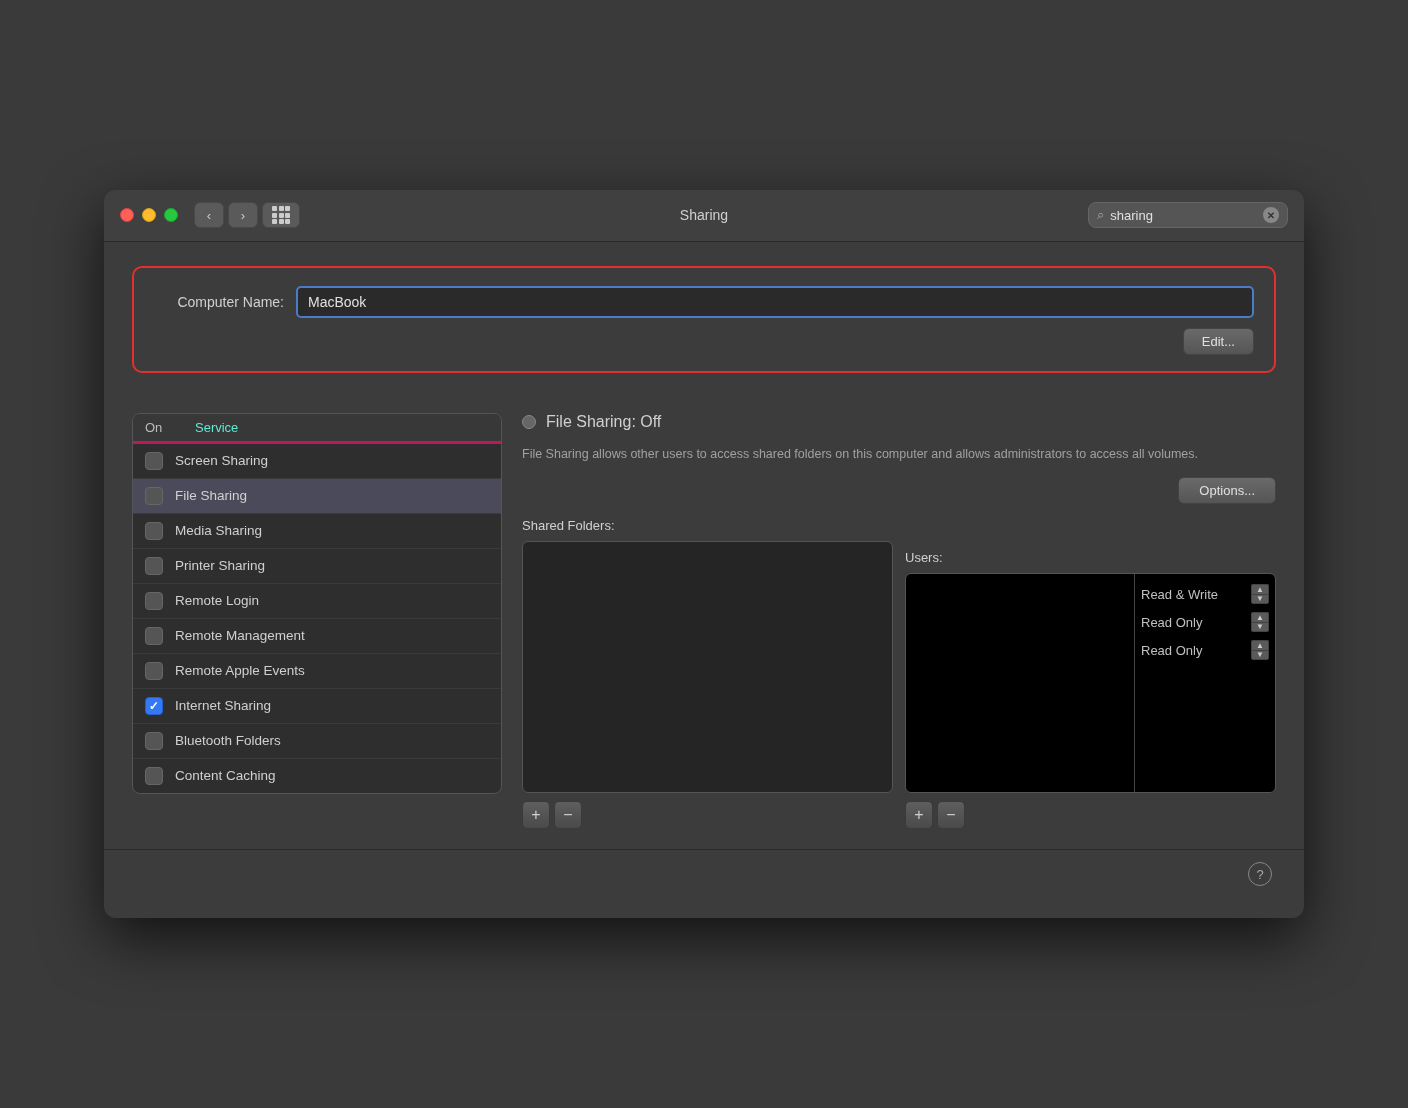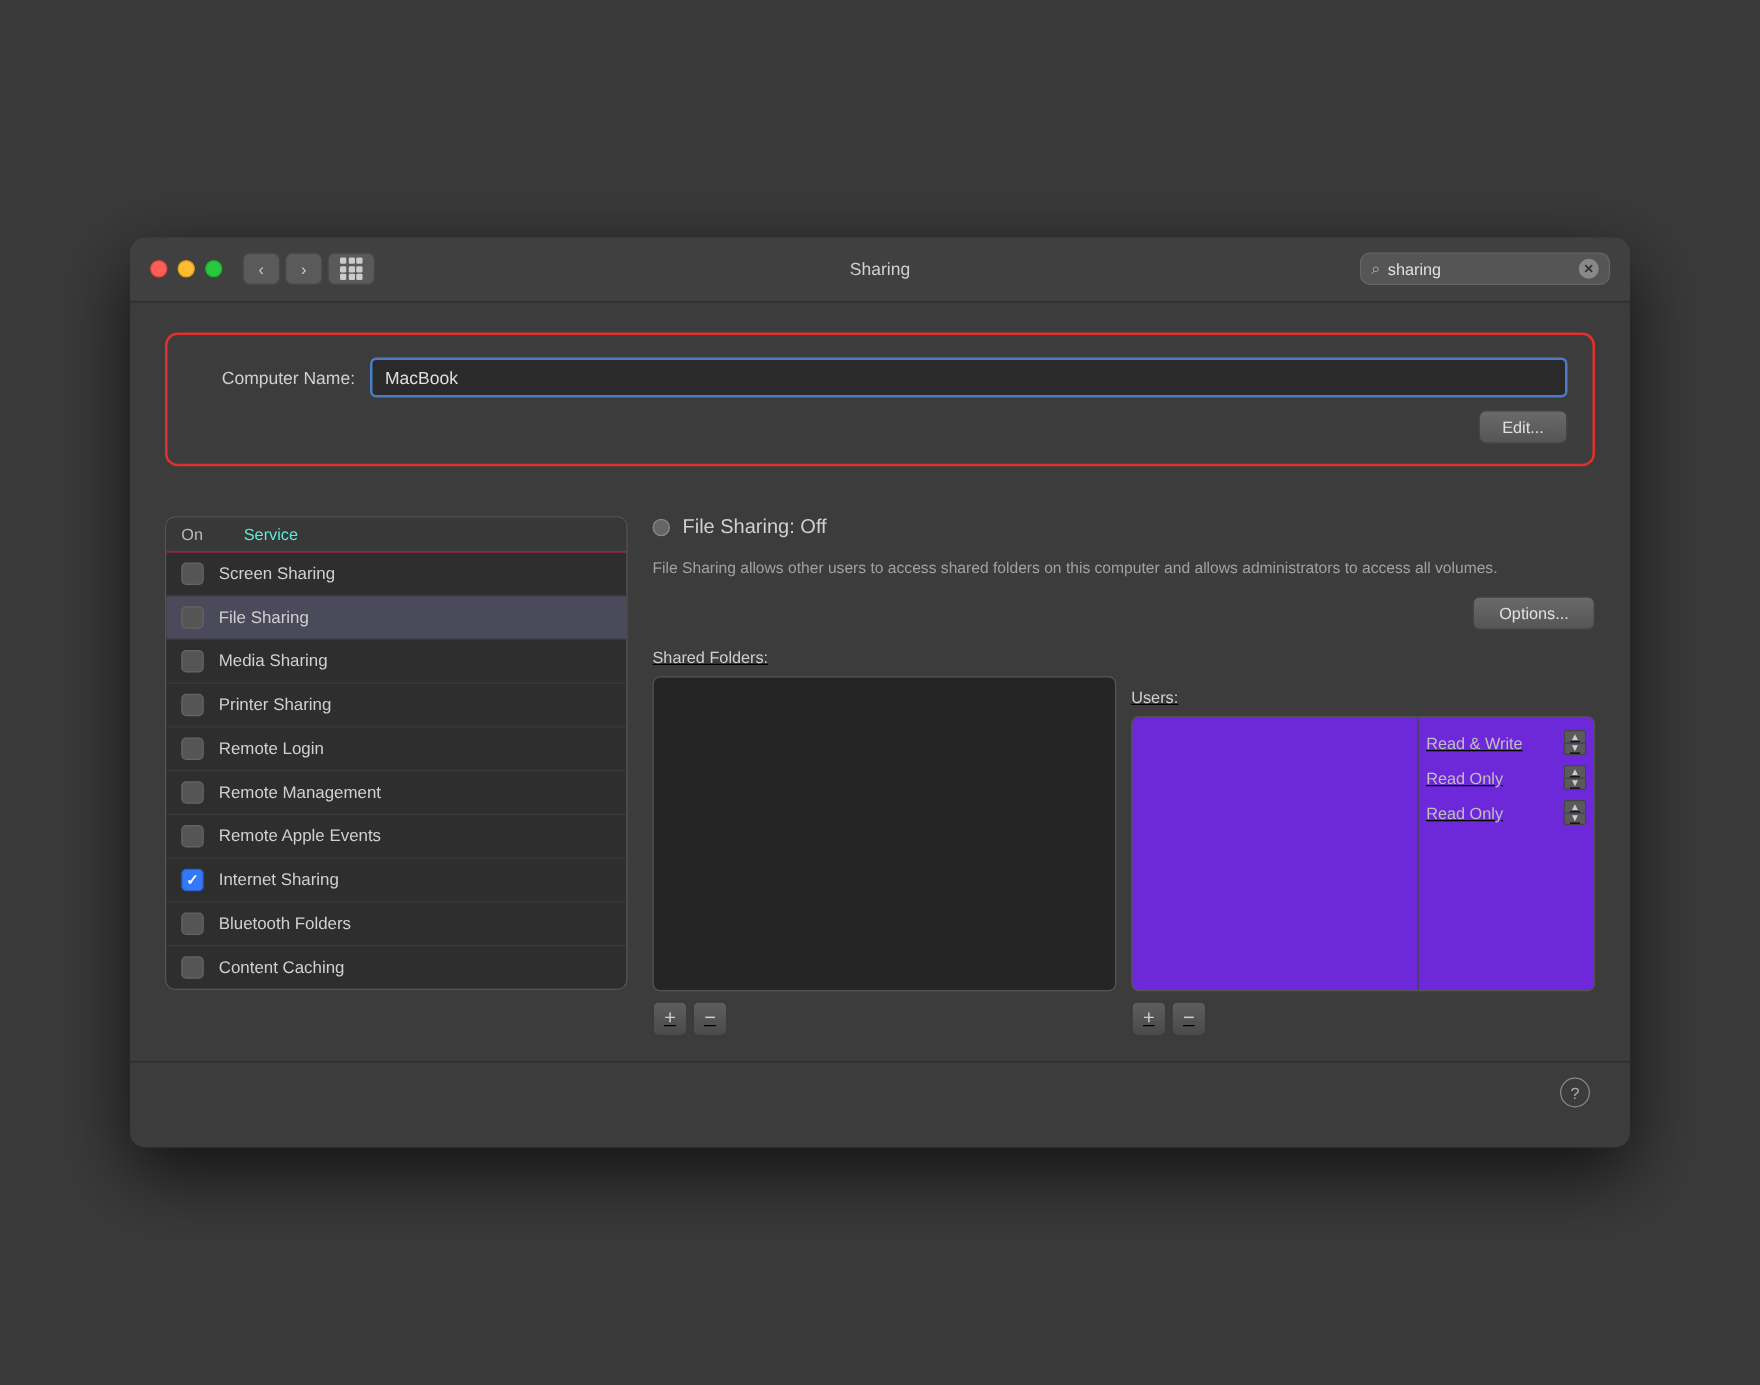--- a/index.html
+++ b/index.html
@@ -186,21 +186,21 @@
     }
     .services-table {
       background: #2e2e2e;
       border: 1px solid #555;
       border-radius: 8px;
       overflow: hidden;
     }
     .services-header {
       display: flex;
       align-items: center;
-      border-bottom: 1px solid #be185d;
+      border-bottom: 3px solid #be185d;
       padding: 6px 12px;
       background: #383838;
     }
     .col-on {
       width: 50px;
       color: #bbb;
       font-size: 13px;
       font-weight: 500;
     }
     .col-service {
@@ -286,21 +286,20 @@
       border-radius: 6px;
       color: #e0e0e0;
       font-size: 13px;
       padding: 5px 20px;
       cursor: pointer;
     }
     .folders-users-section {
       display: flex;
       gap: 12px;
       flex: 1;
-      text-decoration: underline;
     }
     .folder-column, .users-column {
       display: flex;
       flex-direction: column;
       gap: 8px;
     }
     .folder-column { flex: 1; }
     .users-column { flex: 1; margin-top: 32px; }
     .col-label {
       color: #d0d0d0;
@@ -308,21 +307,21 @@
       font-weight: 500;
     }
     .list-box {
       background: #252525;
       border: 1px solid #555;
       border-radius: 6px;
       flex: 1;
       min-height: 220px;
     }
     .users-list-box {
-      background: #6d28d9;
+      background: #000000;
       border: 1px solid #555;
       border-radius: 6px;
       flex: 1;
       min-height: 220px;
       display: flex;
     }
     .users-names-area {
       flex: 1;
       border-right: 1px solid #444;
     }

